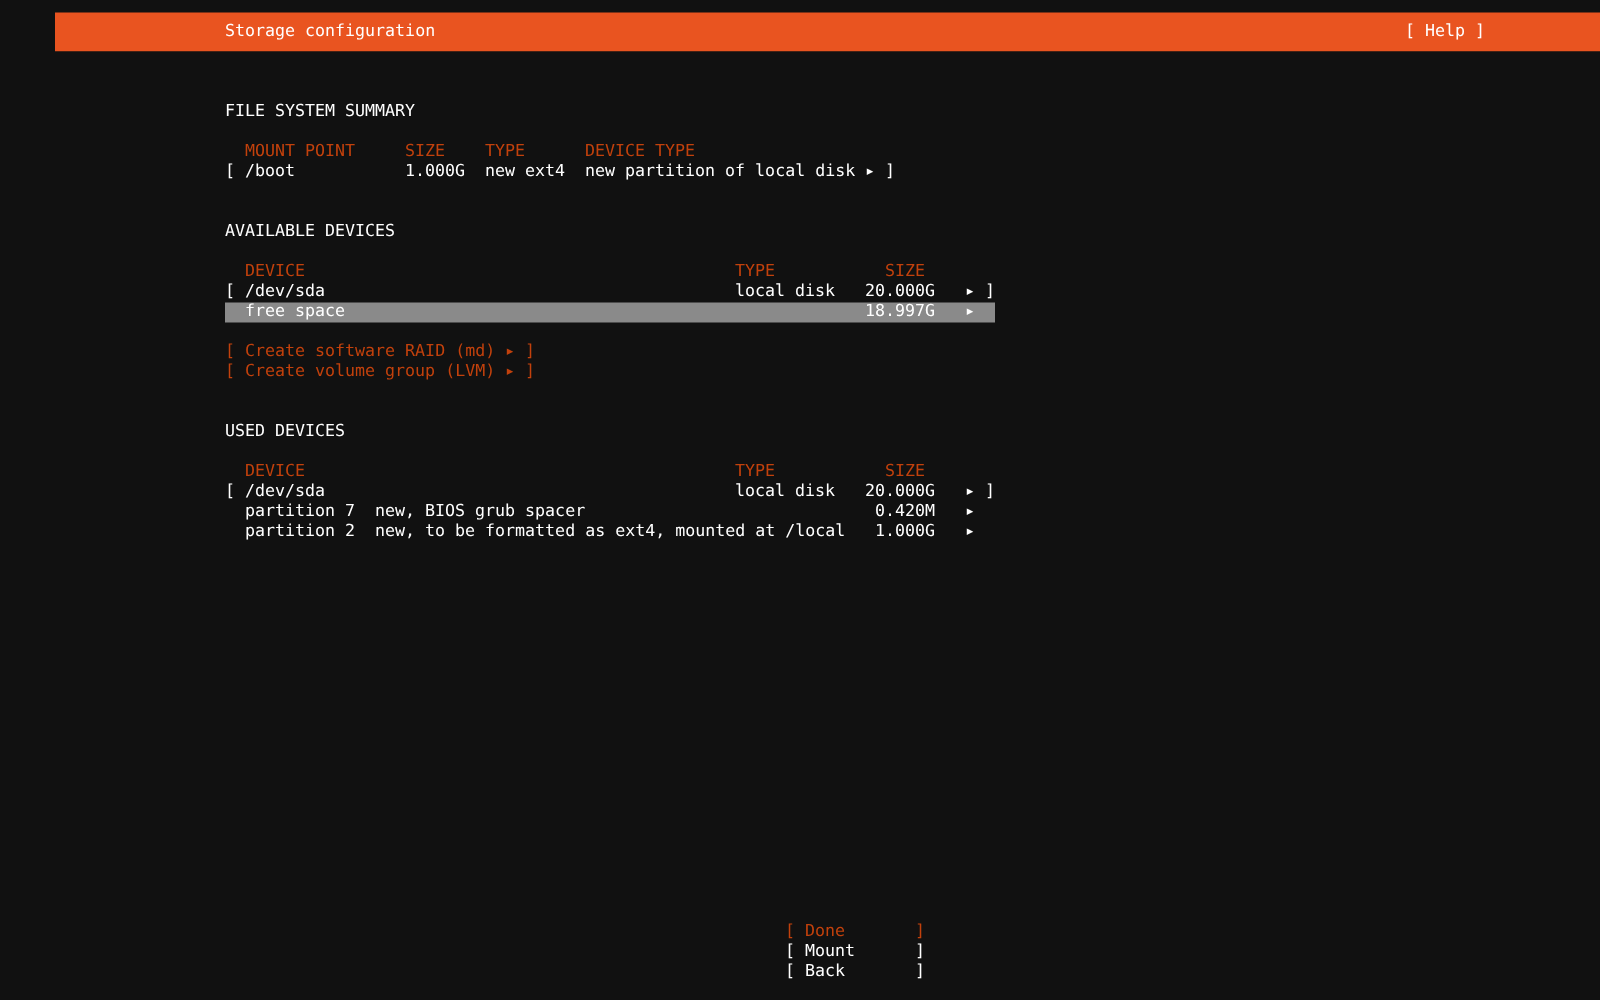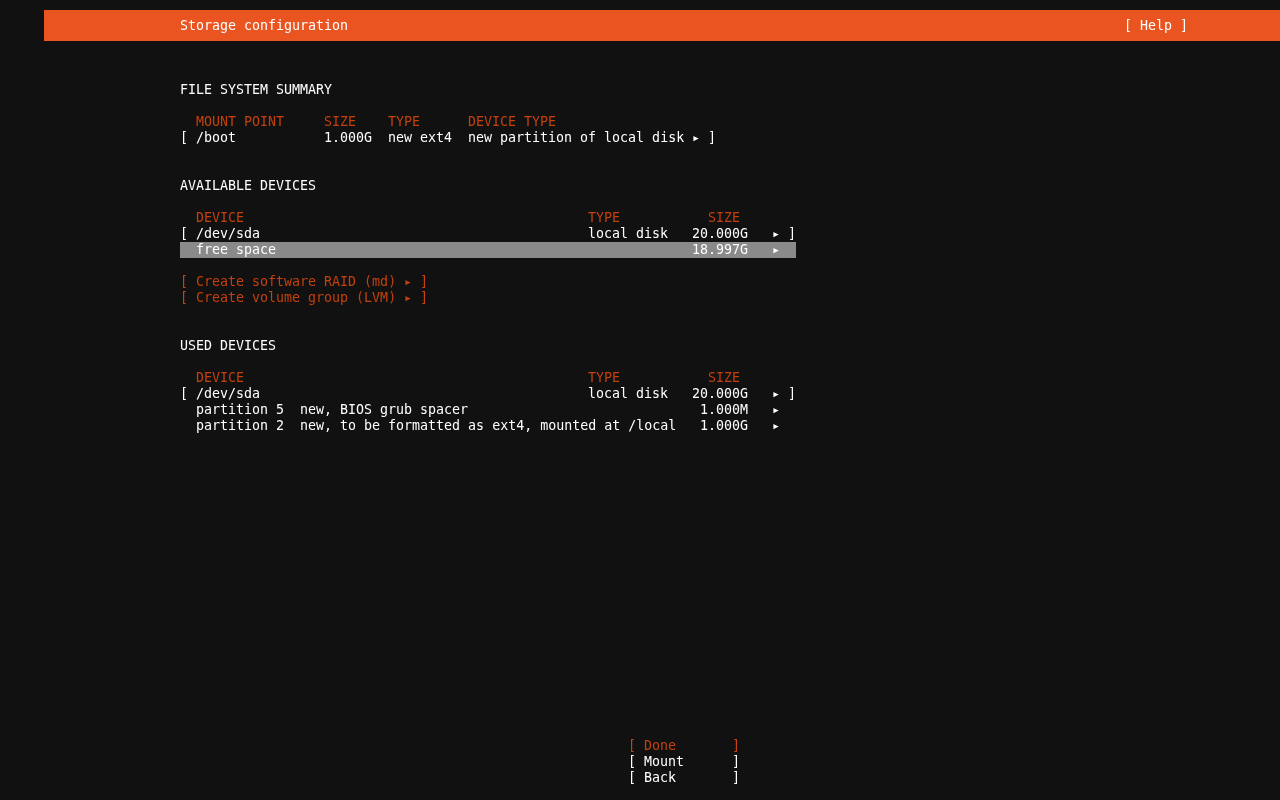--- a/index.html
+++ b/index.html
@@ -136,23 +136,23 @@
   </div>
   <div class="r clickable" style="top:386px">
     <span class="c x-br0">[</span>
     <span class="c x-lbl">/dev/sda</span>
     <span class="c x-ty">local disk</span>
     <span class="c x-size">20.000G</span>
     <span class="c x-ar">▸</span>
     <span class="c x-br1">]</span>
   </div>
   <div class="r clickable" style="top:402px">
-    <span class="c x-lbl">partition 5</span>
+    <span class="c x-lbl">partition 7</span>
     <span class="c x-desc">new, BIOS grub spacer</span>
-    <span class="c x-size">1.000M</span>
+    <span class="c x-size">0.420M</span>
     <span class="c x-ar">▸</span>
   </div>
   <div class="r clickable" style="top:418px">
     <span class="c x-lbl">partition 2</span>
     <span class="c x-desc">new, to be formatted as ext4, mounted at /local</span>
     <span class="c x-size">1.000G</span>
     <span class="c x-ar">▸</span>
   </div>
 
   <div class="r dim clickable" style="top:738px">

